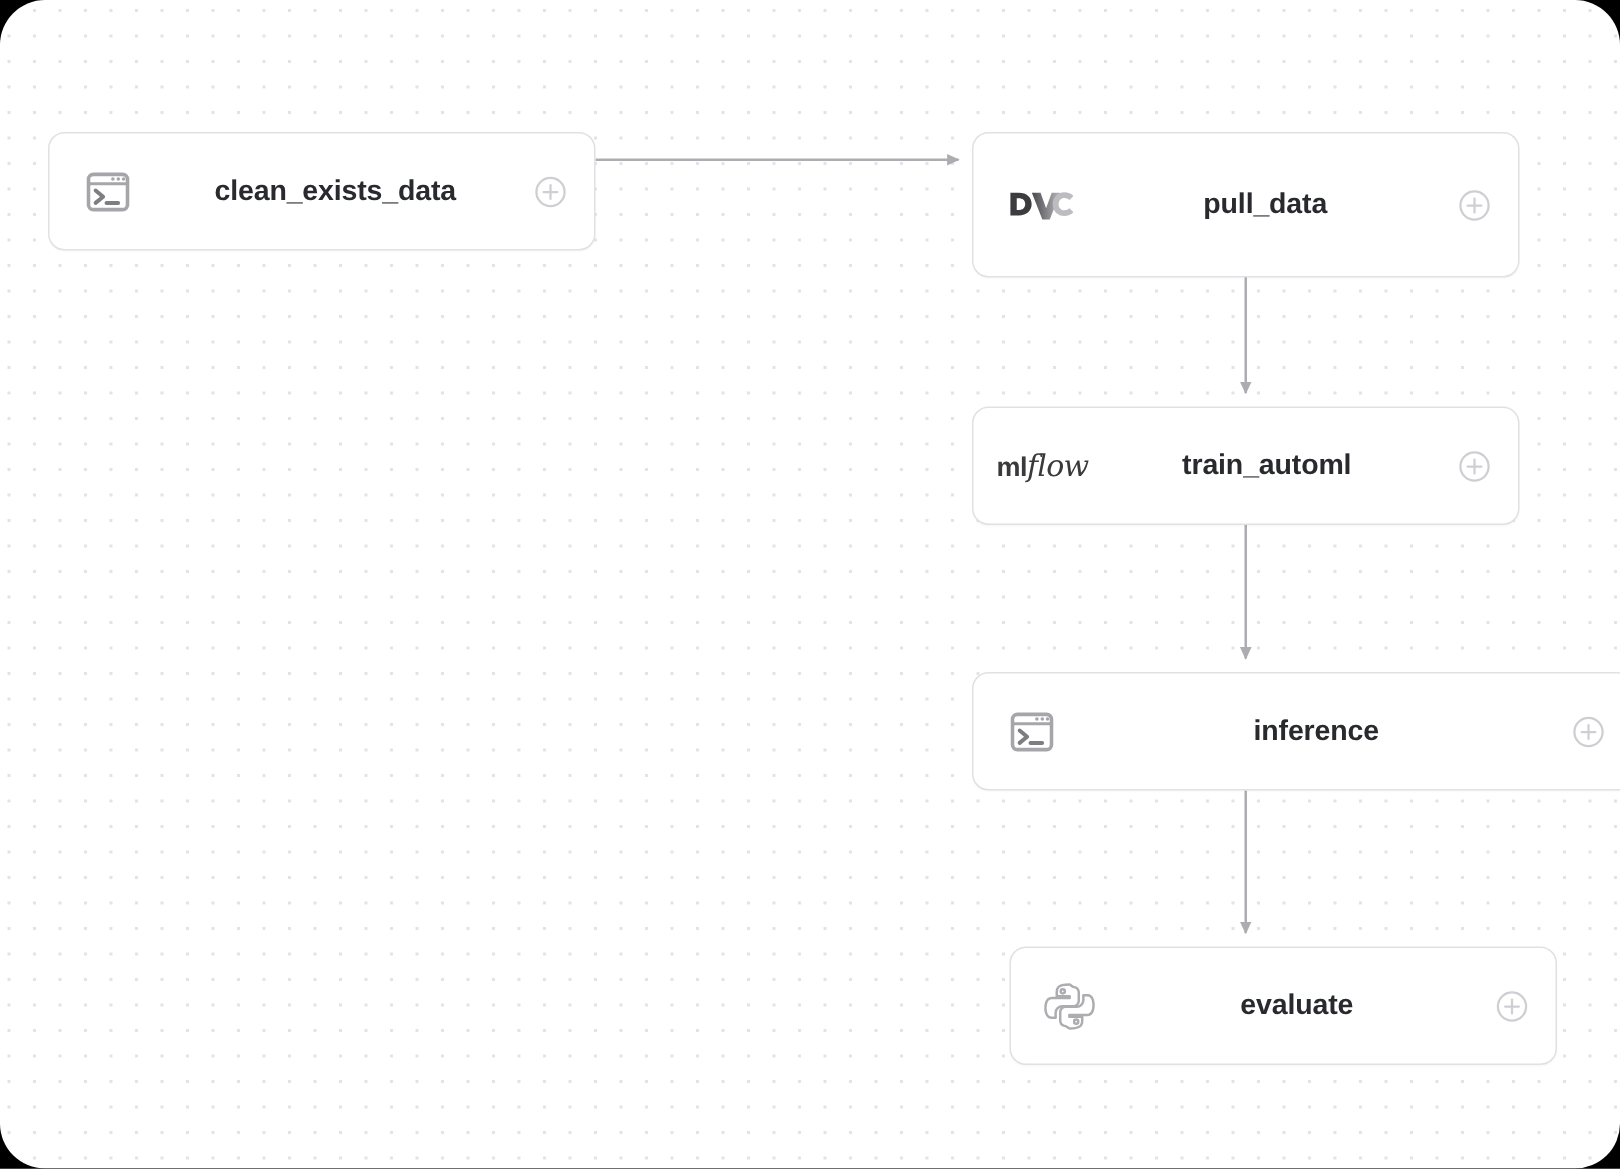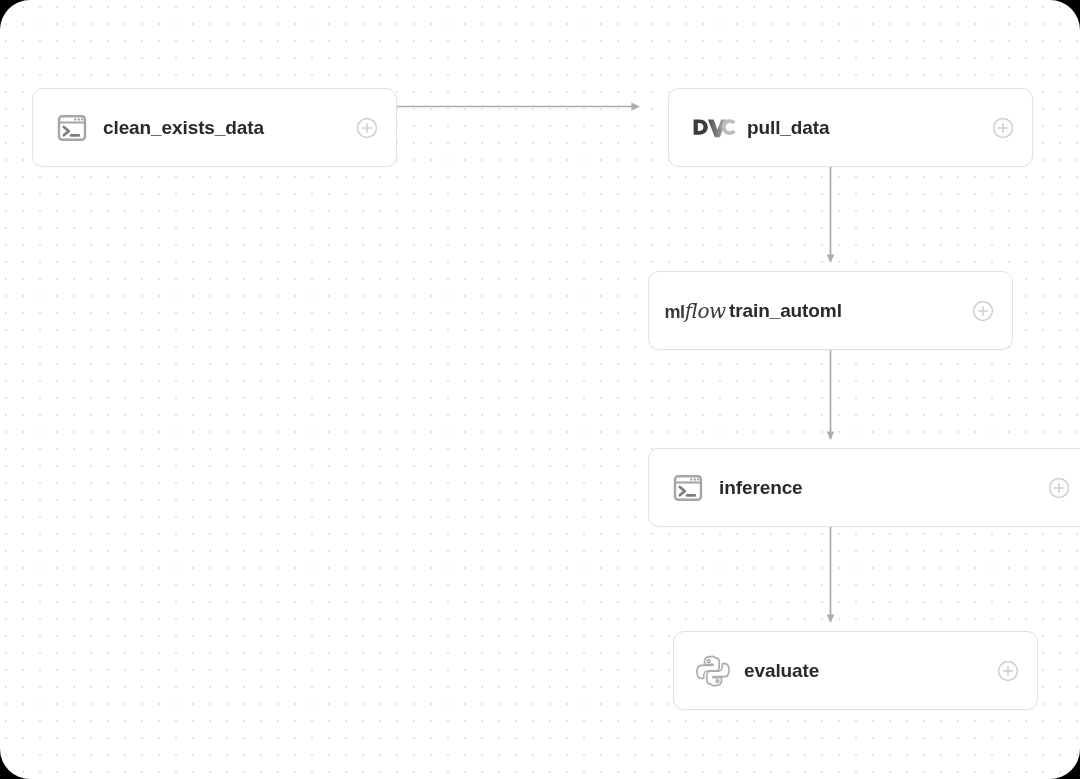--- a/index.html
+++ b/index.html
@@ -18,20 +18,21 @@
     left: 0;
     top: 0;
     width: 1080px;
     height: 779px;
     background-color: #ffffff;
     background-image: radial-gradient(circle at 1px 1px, #e3e3e6 1.15px, transparent 1.3px);
     background-size: 17px 17px;
     background-position: 5px 6px;
     border-radius: 30px;
     overflow: hidden;
+    text-align: center;
   }
 
   #edges {
     position: absolute;
     left: 0;
     top: 0;
     width: 1080px;
     height: 779px;
     pointer-events: none;
   }
@@ -139,21 +140,21 @@
     <span class="node-label">clean_exists_data</span>
     <span class="node-add">
       <svg width="22" height="22" viewBox="0 0 22 22" xmlns="http://www.w3.org/2000/svg">
         <circle cx="11" cy="11" r="9.4" fill="none" stroke="#cfcfd3" stroke-width="1.5"></circle>
         <line x1="11" y1="6.4" x2="11" y2="15.6" stroke="#cfcfd3" stroke-width="1.5" stroke-linecap="round"></line>
         <line x1="6.4" y1="11" x2="15.6" y2="11" stroke="#cfcfd3" stroke-width="1.5" stroke-linecap="round"></line>
       </svg>
     </span>
   </div>
 
-  <div class="node" style="left:668px; top:88px; width:365px; height:79px;">
+  <div class="node" style="left:648px; top:88px; width:365px; height:97px;">
     <span class="node-icon wide">
       <svg width="46" height="26" viewBox="0 0 62 34" xmlns="http://www.w3.org/2000/svg">
         <defs>
           <linearGradient id="dvcgrad" x1="0" y1="0" x2="1" y2="0">
             <stop offset="0%" stop-color="#4a4a4e"></stop>
             <stop offset="100%" stop-color="#b8b8bc"></stop>
           </linearGradient>
         </defs>
 
         <path d="M3.5 5.5 L3.5 26 L11 26 C18.2 26 22.6 21.6 22.6 15.7 C22.6 9.8 18.2 5.5 11 5.5 Z

